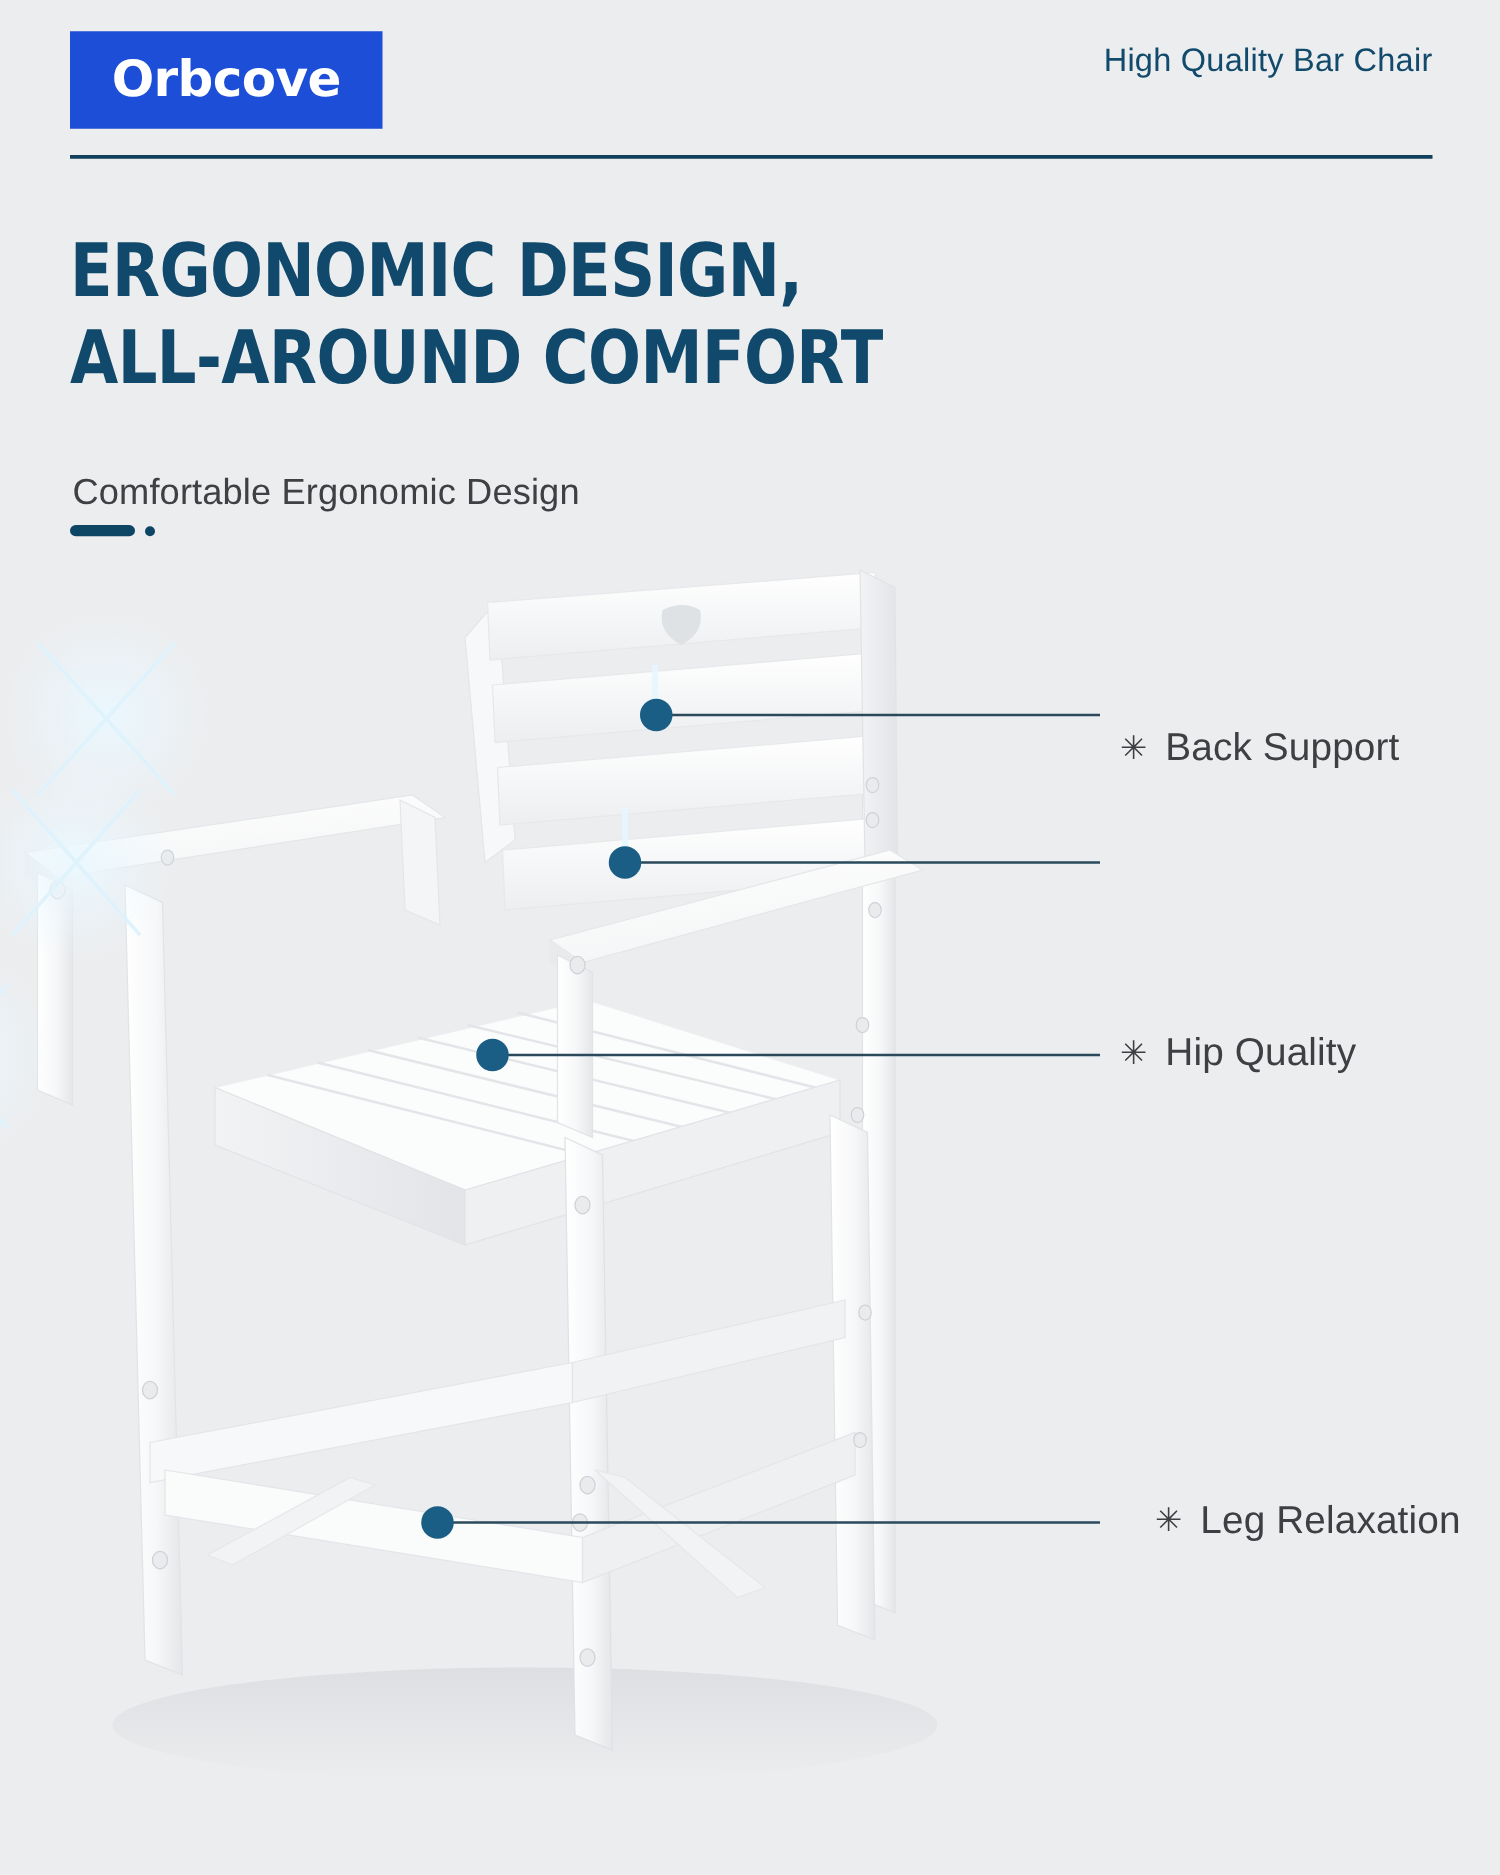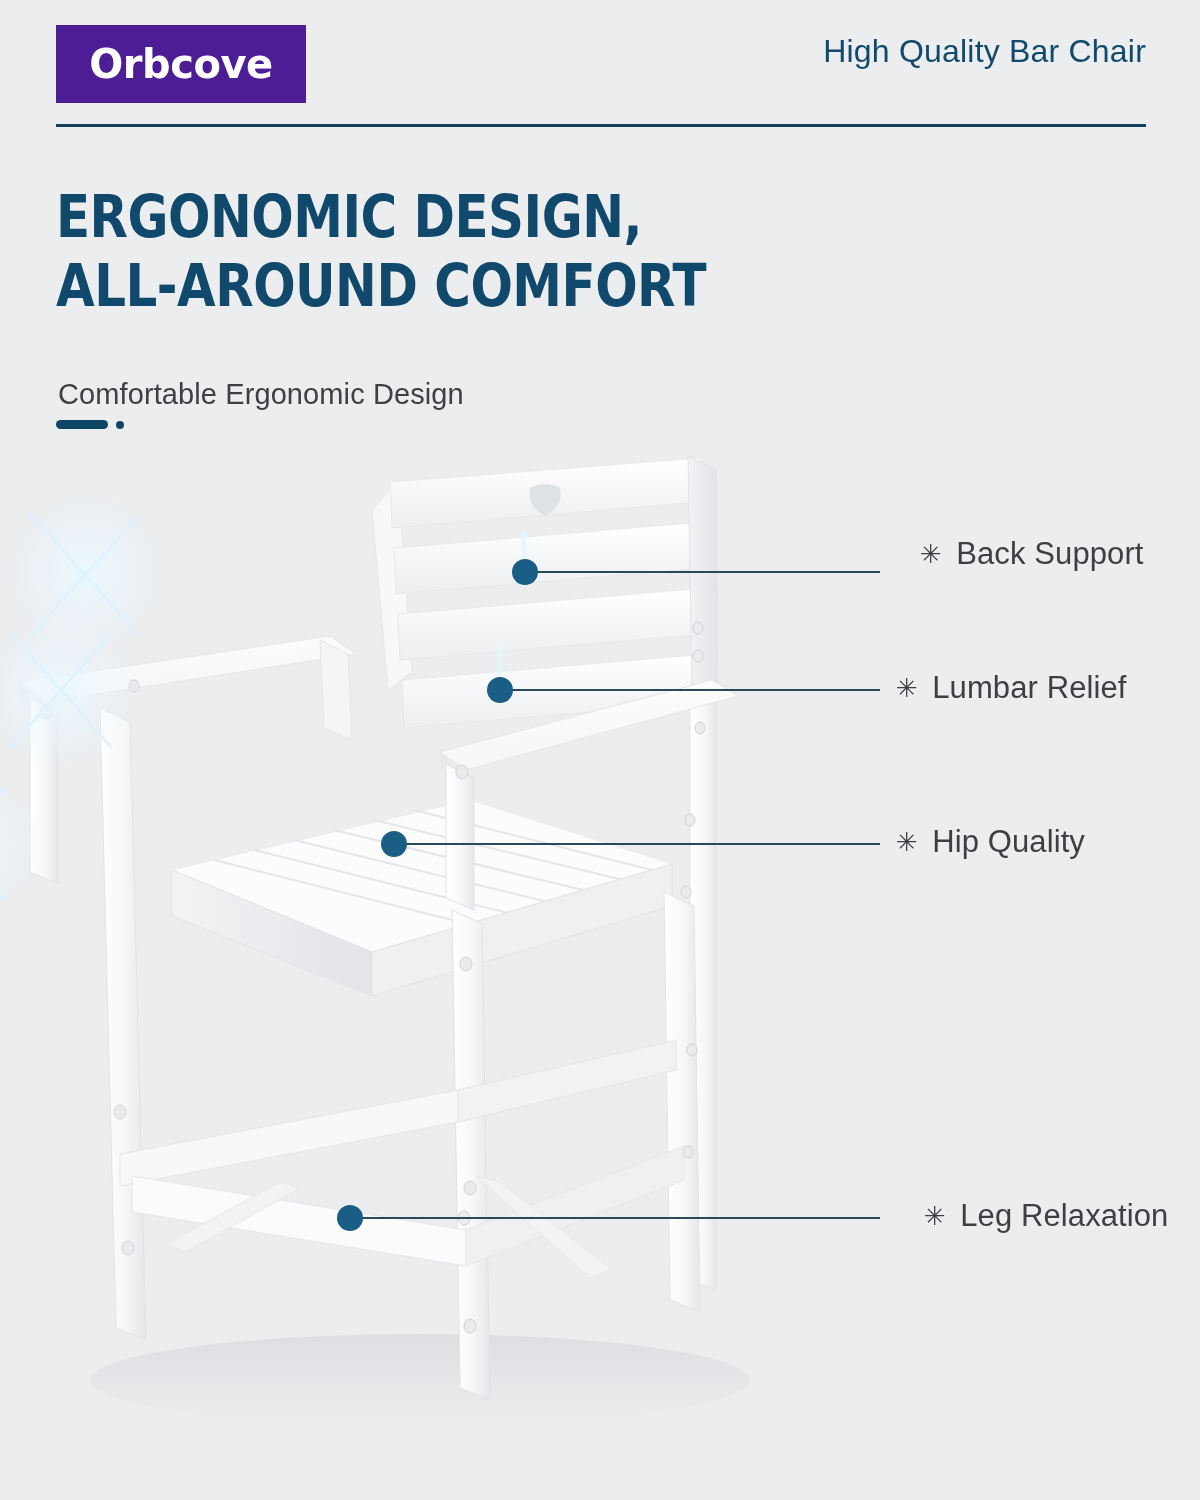--- a/index.html
+++ b/index.html
@@ -8,29 +8,29 @@
     background:#ecedef;
     font-family:"Liberation Sans","DejaVu Sans",sans-serif;
     overflow:hidden;position:relative;
   }
   .page{position:relative;width:1200px;height:1500px;}
 
   
   .header{position:absolute;left:0;top:0;width:1200px;height:128px;}
   .logo-box{
     position:absolute;left:56px;top:25px;width:250px;height:78px;
-    background:#4c1d95;display:flex;align-items:center;justify-content:center;
+    background:#1d4ed8;display:flex;align-items:center;justify-content:center;
   }
   .logo-text{
     color:#ffffff;font-size:40px;font-weight:bold;letter-spacing:-0.5px;
     font-family:"DejaVu Sans","Liberation Sans",sans-serif;
   }
   .header-title{
     position:absolute;right:54px;top:33px;
-    font-size:32px;color:#114a6b;font-weight:400;letter-spacing:0.2px;
+    font-size:26px;color:#114a6b;font-weight:400;letter-spacing:0.2px;
     white-space:nowrap;
   }
   .header-rule{
     position:absolute;left:56px;top:124px;width:1090px;height:3px;
     background:#123f5c;
   }
 
   
   .headline{
     position:absolute;left:56px;top:182px;width:900px;
@@ -61,21 +61,21 @@
   
   .callout{position:absolute;white-space:nowrap;}
   .callout .star{
     display:inline-block;font-size:26px;color:#3d3f42;
     vertical-align:middle;margin-right:10px;line-height:1;
   }
   .callout .txt{
     display:inline-block;font-size:31px;color:#3d3f42;
     vertical-align:middle;letter-spacing:0.1px;
   }
-  .c-back{left:896px;top:536px;margin-left:24px;}
+  .c-back{left:896px;top:580px;}
   .c-lumbar{left:896px;top:670px;}
   .c-hip{left:896px;top:824px;}
   .c-leg{left:924px;top:1198px;}
 </style>
 </head>
 <body>
 
 <div class="page">
 
   <div class="header">
@@ -234,24 +234,20 @@
         <circle cx="350" cy="778" r="13" fill="#1a5d85"></circle>
       </g>
     </svg>
   </div>
 
   <div class="callout c-back">
     <span class="star">✳</span>
     <span class="txt">Back Support</span>
   </div>
 
-  <div class="callout c-lumbar">
-    <span class="star">✳</span>
-    <span class="txt">Lumbar Relief</span>
-  </div>
 
   <div class="callout c-hip">
     <span class="star">✳</span>
     <span class="txt">Hip Quality</span>
   </div>
 
   <div class="callout c-leg">
     <span class="star">✳</span>
     <span class="txt">Leg Relaxation</span>
   </div>

